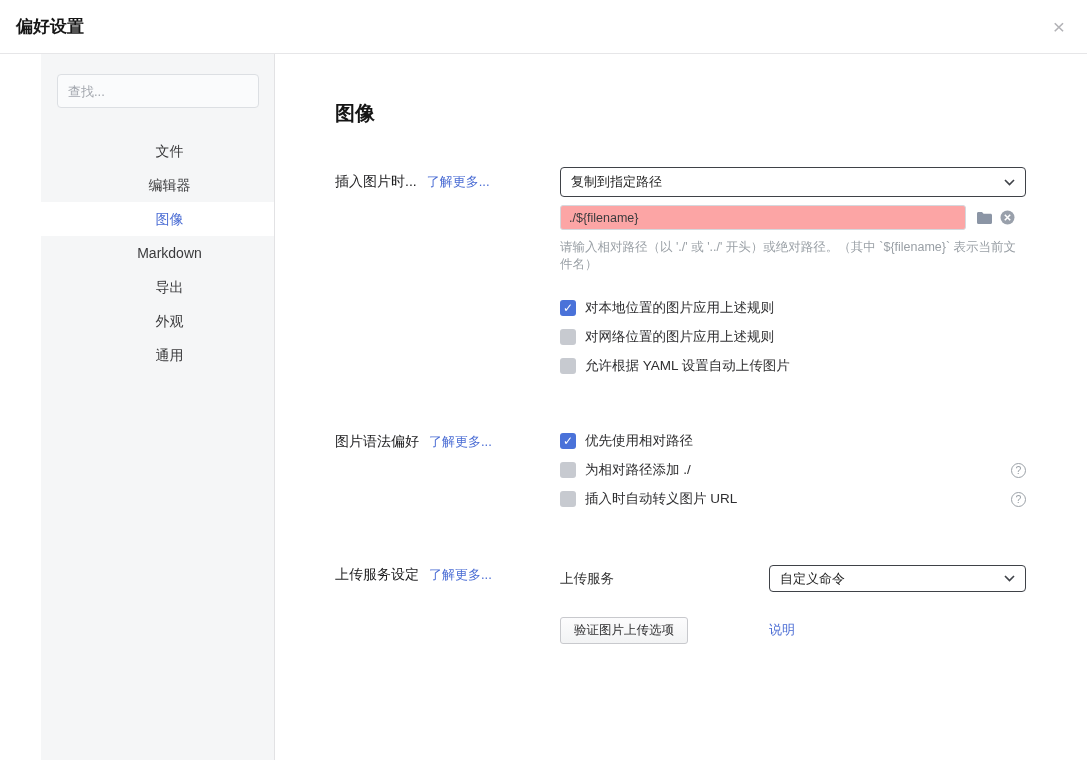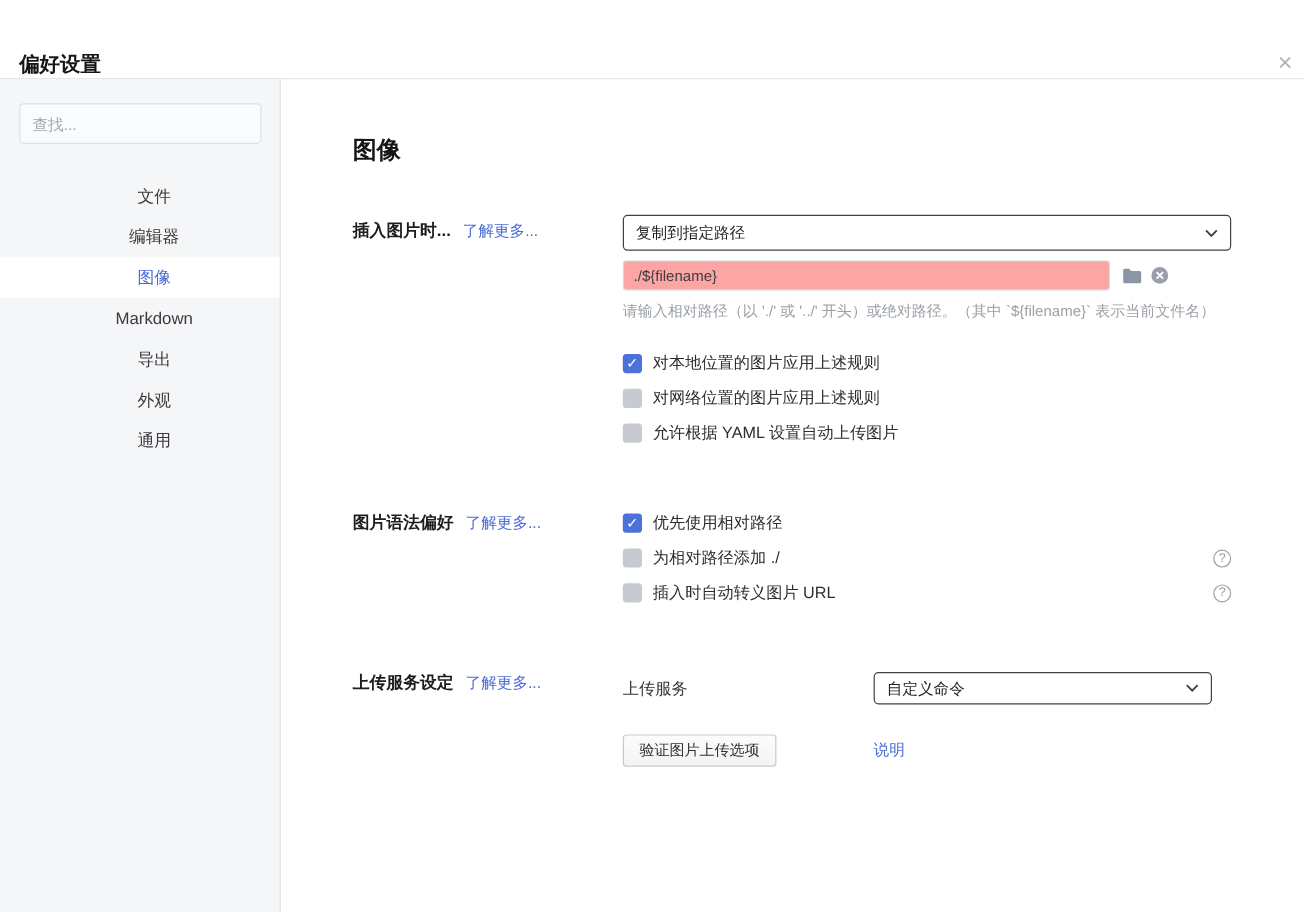--- a/index.html
+++ b/index.html
@@ -6,34 +6,34 @@
   html, body { background: #ffffff; }
   body {
     font-family: "Liberation Sans", "DejaVu Sans", sans-serif;
     width: 1087px; height: 760px; overflow: hidden;
     color: #222;
   }
   .window { width: 1087px; height: 760px; display: flex; flex-direction: column; background: #fff; }
 
   
   .titlebar {
-    height: 66px; flex: none;
-    display: flex; align-items: flex-end;
-    padding: 0 6px 0 16px;
+    height: 54px; flex: none;
+    display: flex; align-items: center;
+    padding: 0 18px 0 16px;
     border-bottom: 1px solid #e6e6e8;
     background: #fff;
   }
   .titlebar .win-title { font-size: 17px; font-weight: 700; color: #161616; }
   .close-btn {
     margin-left: auto; font-size: 21px; line-height: 1;
     color: #b2b2b6; cursor: pointer; user-select: none; padding: 2px 4px;
   }
 
   
-  .body { flex: 1; display: flex; min-height: 0; }
+  .body { flex: 1; display: flex; min-height: 0; padding-left: 41px; }
 
   
   .sidebar {
     width: 234px; flex: none;
     background: #f5f6f7;
     border-right: 1px solid #e2e2e4;
     padding-top: 20px;
   }
   .search-input {
     display: block; width: 202px; height: 34px;
@@ -52,21 +52,21 @@
     cursor: pointer;
   }
   .nav-item[data-active="true"] { background: #ffffff; color: #4a6cd4; }
 
   
   .main { flex: 1; padding: 46px 61px 0 60px; min-width: 0; }
   .page-title { font-size: 20px; font-weight: 700; color: #151515; margin-bottom: 40px; }
 
   .section { display: flex; margin-bottom: 52px; }
   .label-cell { width: 225px; flex: none; padding-top: 5px; }
-  .section-label { font-size: 14px; font-weight: 700; color: #1d1d1f; }
+  .section-label { font-size: 14px; font-weight: 400; color: #1d1d1f; }
   .learn-more { font-size: 13px; font-weight: 400; color: #4a6cd4; margin-left: 10px; text-decoration: none; cursor: pointer; }
   .control-cell { flex: 1; min-width: 0; }
 
   
   .select {
     display: flex; align-items: center; justify-content: space-between;
     height: 30px; background: #fff;
     border: 1.5px solid #3f4248; border-radius: 4px;
     padding: 0 10px; font-size: 13px; color: #1f1f1f;
     cursor: pointer;

